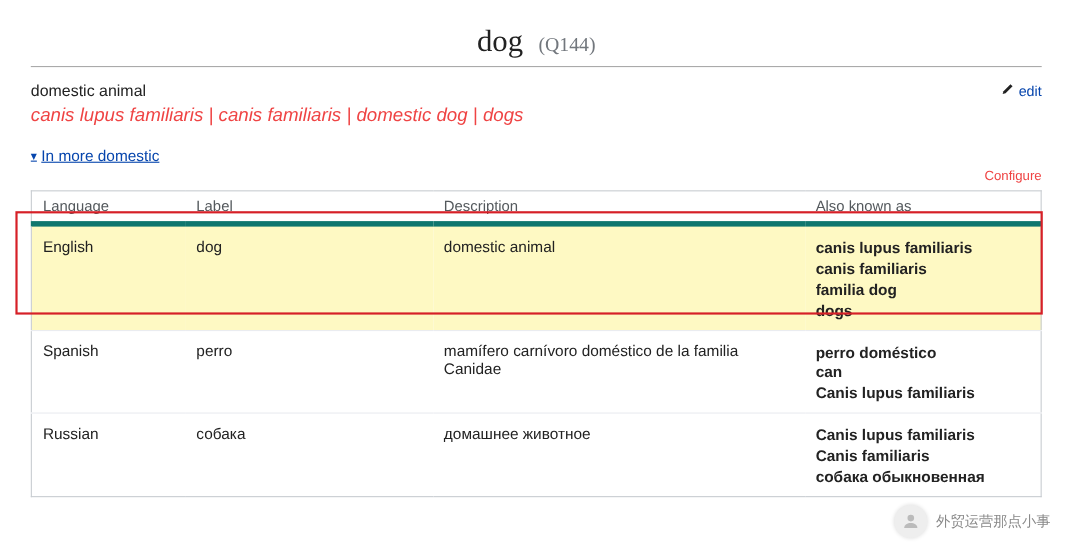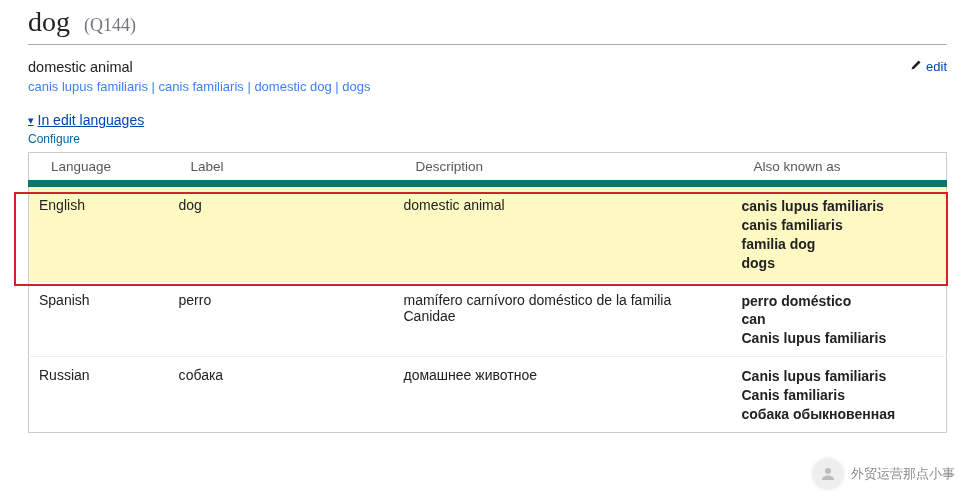--- a/index.html
+++ b/index.html
@@ -13,23 +13,24 @@
   .page {
     width: 975px;
     height: 503px;
     box-sizing: border-box;
     padding: 0 28px 0 28px;
     position: relative;
     overflow: hidden;
   }
   .title-row {
     border-bottom: 1px solid #aaa;
-    padding-top: 6px;
+    padding-top: 22px;
     padding-bottom: 6px;
     margin-bottom: 14px;
+    text-align: center;
   }
   .title {
     font-size: 28px;
     font-family: Georgia, "Times New Roman", serif;
     font-weight: normal;
   }
   .qid {
     font-size: 18px;
     color: #72777d;
     margin-left: 10px;
@@ -38,23 +39,24 @@
   .desc-row {
     display: flex;
     justify-content: space-between;
     align-items: flex-start;
   }
   .desc-left .desc {
     color: #222;
     font-size: 14.5px;
   }
   .desc-left .aliases {
-    color: #3b82f6;
-    font-size: 13px;
+    color: #ef4444;
+    font-size: 17px;
     margin-top: 4px;
+    font-style: italic;
   }
   .edit-link {
     color: #0645ad;
     font-size: 13px;
     display: flex;
     gap: 4px;
     cursor: pointer;
   }
   .pencil-icon svg { width: 12px; height: 12px; }
   .toggle {
@@ -66,38 +68,39 @@
     align-items: center;
     cursor: pointer;
   }
   .triangle {
     display: inline-block;
     color: #0645ad;
     margin-right: 4px;
     font-size: 11px;
   }
   .configure {
-    color: #0369a1;
+    color: #ef4444;
     font-size: 12px;
     margin-top: 4px;
     margin-bottom: 6px;
     cursor: pointer;
+    text-align: right;
   }
   table.langs {
     width: 100%;
     border-collapse: collapse;
     border: 1px solid #c8ccd1;
     table-layout: fixed;
   }
   table.langs thead th {
     text-align: left;
     font-weight: normal;
     color: #54595d;
-    padding: 6px 22px;
-    border-bottom: 7px solid #0f766e;
+    padding: 6px 10px;
+    border-bottom: 5px solid #0f766e;
     font-size: 13.5px;
   }
   table.langs col.c-lang { width: 140px; }
   table.langs col.c-label { width: 225px; }
   table.langs col.c-desc { width: auto; }
   table.langs col.c-aka { width: 215px; }
   table.langs tbody tr.row td {
     border-top: 1px solid #eaecf0;
     padding: 10px 10px 8px 10px;
     vertical-align: top;
@@ -158,21 +161,21 @@
         <svg viewBox="0 0 16 16">
             <path d="M11.5 2l2.5 2.5-8.5 8.5L2 14l1-3.5L11.5 2z" fill="#222"></path>
           </svg>
       </span>
       <span>edit</span>
     </div>
   </div>
 
   <div class="toggle">
     <span class="triangle">▾</span>
-    <span>In edit languages</span>
+    <span>In more domestic</span>
   </div>
   <div class="configure">Configure</div>
 
   <table class="langs">
     <colgroup>
       <col class="c-lang">
         <col class="c-label">
         <col class="c-desc">
         <col class="c-aka">
     </colgroup>

